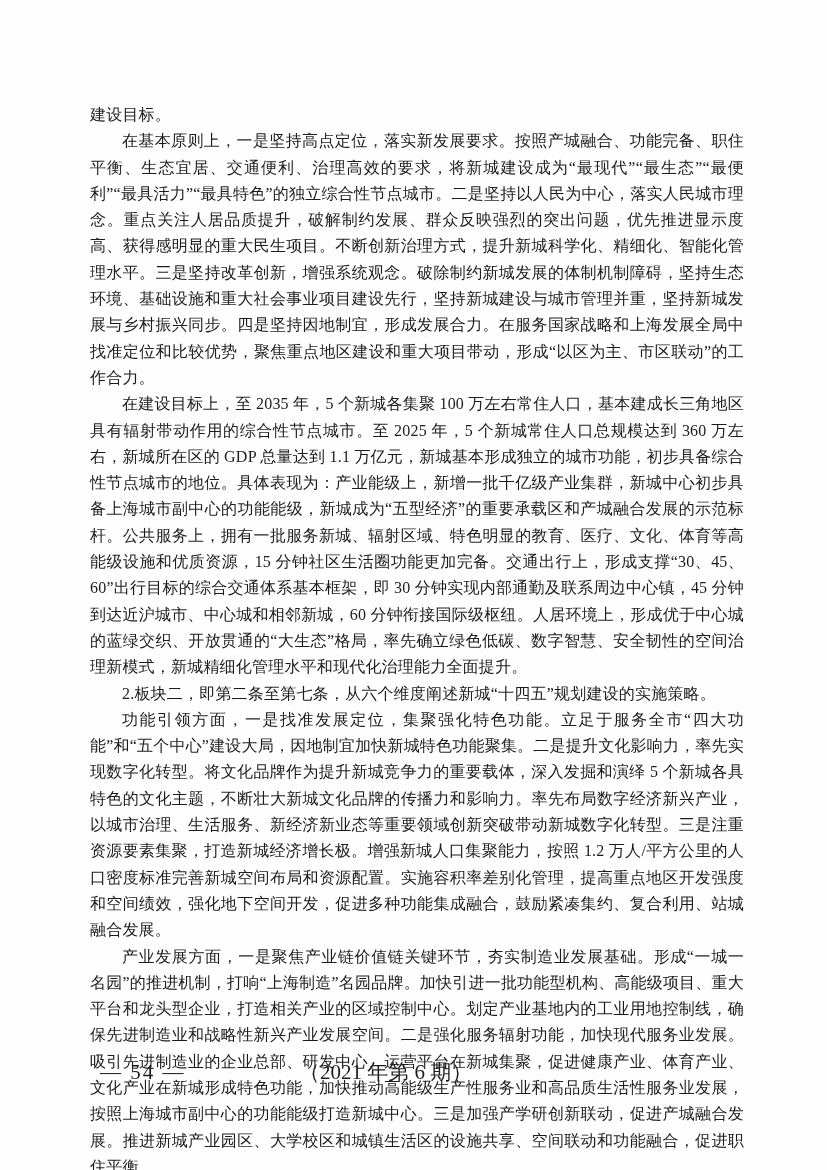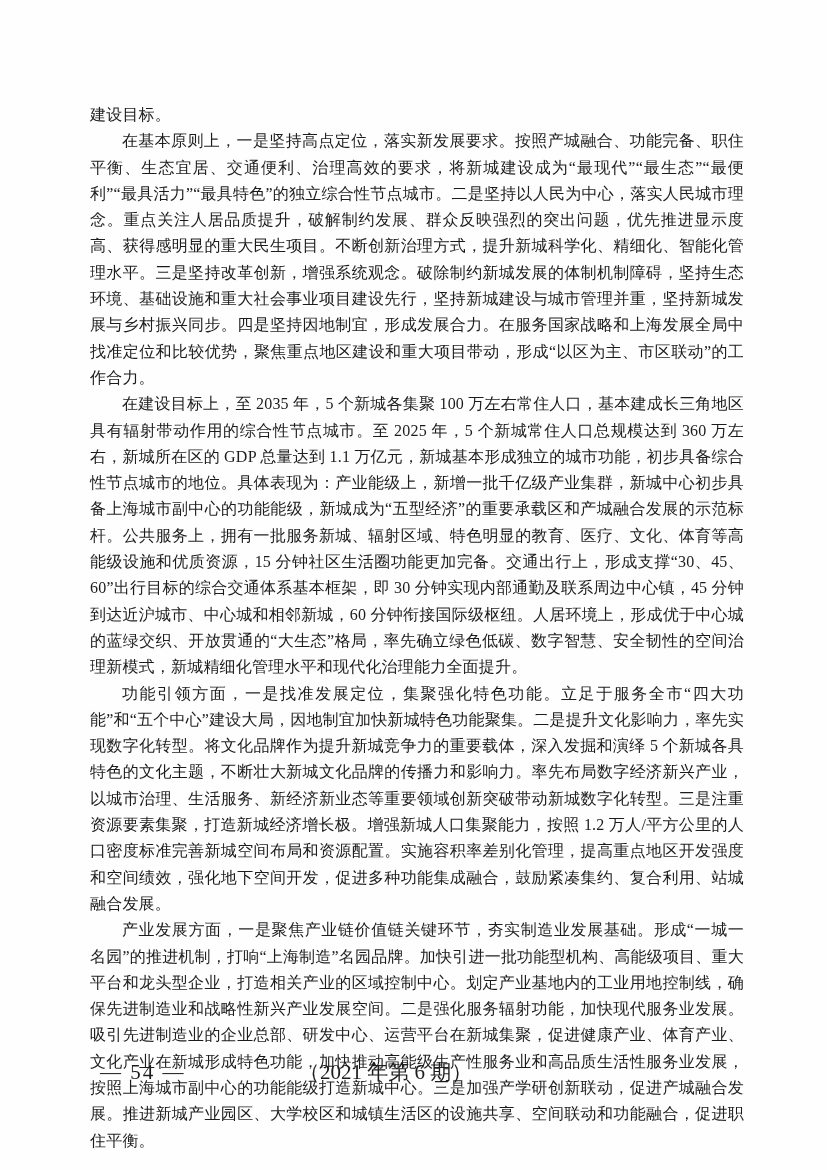--- a/index.html
+++ b/index.html
@@ -57,20 +57,21 @@
   }
 </style>
 </head>
 <body>
 
 <div class="page">
   <div class="body-text">
     <p class="para no-indent">建设目标。</p>
     <p class="para">在基本原则上，一是坚持高点定位，落实新发展要求。按照产城融合、功能完备、职住平衡、生态宜居、交通便利、治理高效的要求，将新城建设成为“最现代”“最生态”“最便利”“最具活力”“最具特色”的独立综合性节点城市。二是坚持以人民为中心，落实人民城市理念。重点关注人居品质提升，破解制约发展、群众反映强烈的突出问题，优先推进显示度高、获得感明显的重大民生项目。不断创新治理方式，提升新城科学化、精细化、智能化管理水平。三是坚持改革创新，增强系统观念。破除制约新城发展的体制机制障碍，坚持生态环境、基础设施和重大社会事业项目建设先行，坚持新城建设与城市管理并重，坚持新城发展与乡村振兴同步。四是坚持因地制宜，形成发展合力。在服务国家战略和上海发展全局中找准定位和比较优势，聚焦重点地区建设和重大项目带动，形成“以区为主、市区联动”的工作合力。</p>
     <p class="para">在建设目标上，至 2035 年，5 个新城各集聚 100 万左右常住人口，基本建成长三角地区具有辐射带动作用的综合性节点城市。至 2025 年，5 个新城常住人口总规模达到 360 万左右，新城所在区的 GDP 总量达到 1.1 万亿元，新城基本形成独立的城市功能，初步具备综合性节点城市的地位。具体表现为：产业能级上，新增一批千亿级产业集群，新城中心初步具备上海城市副中心的功能能级，新城成为“五型经济”的重要承载区和产城融合发展的示范标杆。公共服务上，拥有一批服务新城、辐射区域、特色明显的教育、医疗、文化、体育等高能级设施和优质资源，15 分钟社区生活圈功能更加完备。交通出行上，形成支撑“30、45、60”出行目标的综合交通体系基本框架，即 30 分钟实现内部通勤及联系周边中心镇，45 分钟到达近沪城市、中心城和相邻新城，60 分钟衔接国际级枢纽。人居环境上，形成优于中心城的蓝绿交织、开放贯通的“大生态”格局，率先确立绿色低碳、数字智慧、安全韧性的空间治理新模式，新城精细化管理水平和现代化治理能力全面提升。</p>
+    <p class="para">2.板块二，即第二条至第七条，从六个维度阐述新城“十四五”规划建设的实施策略。</p>
     <p class="para">功能引领方面，一是找准发展定位，集聚强化特色功能。立足于服务全市“四大功能”和“五个中心”建设大局，因地制宜加快新城特色功能聚集。二是提升文化影响力，率先实现数字化转型。将文化品牌作为提升新城竞争力的重要载体，深入发掘和演绎 5 个新城各具特色的文化主题，不断壮大新城文化品牌的传播力和影响力。率先布局数字经济新兴产业，以城市治理、生活服务、新经济新业态等重要领域创新突破带动新城数字化转型。三是注重资源要素集聚，打造新城经济增长极。增强新城人口集聚能力，按照 1.2 万人/平方公里的人口密度标准完善新城空间布局和资源配置。实施容积率差别化管理，提高重点地区开发强度和空间绩效，强化地下空间开发，促进多种功能集成融合，鼓励紧凑集约、复合利用、站城融合发展。</p>
     <p class="para">产业发展方面，一是聚焦产业链价值链关键环节，夯实制造业发展基础。形成“一城一名园”的推进机制，打响“上海制造”名园品牌。加快引进一批功能型机构、高能级项目、重大平台和龙头型企业，打造相关产业的区域控制中心。划定产业基地内的工业用地控制线，确保先进制造业和战略性新兴产业发展空间。二是强化服务辐射功能，加快现代服务业发展。吸引先进制造业的企业总部、研发中心、运营平台在新城集聚，促进健康产业、体育产业、文化产业在新城形成特色功能，加快推动高能级生产性服务业和高品质生活性服务业发展，按照上海城市副中心的功能能级打造新城中心。三是加强产学研创新联动，促进产城融合发展。推进新城产业园区、大学校区和城镇生活区的设施共享、空间联动和功能融合，促进职住平衡。</p>
 
   </div>
 
   <div class="footer">
     <span class="page-num">— 54 —</span>
     <span class="issue">（2021 年第 6 期）</span>
   </div>
 </div>

